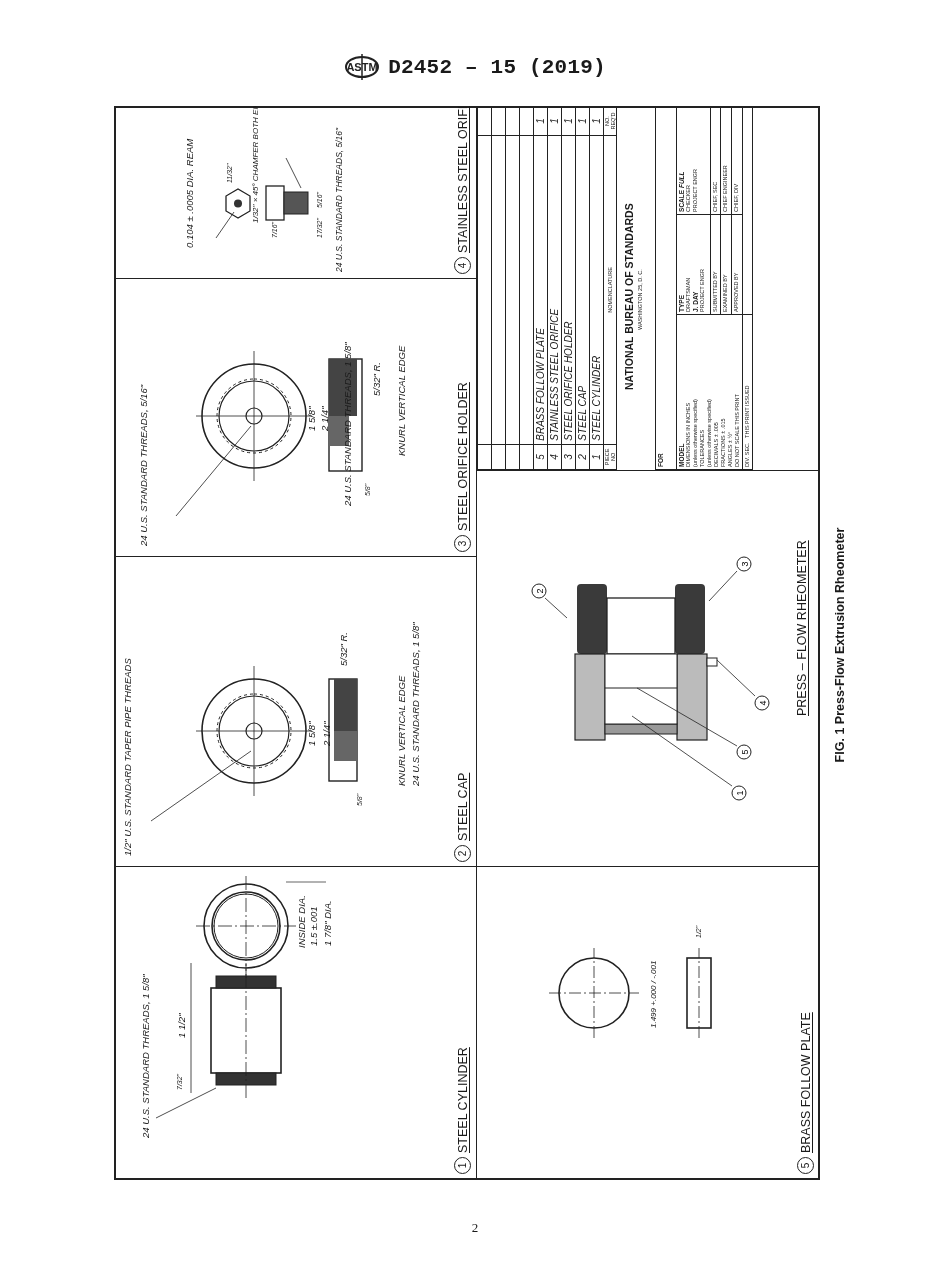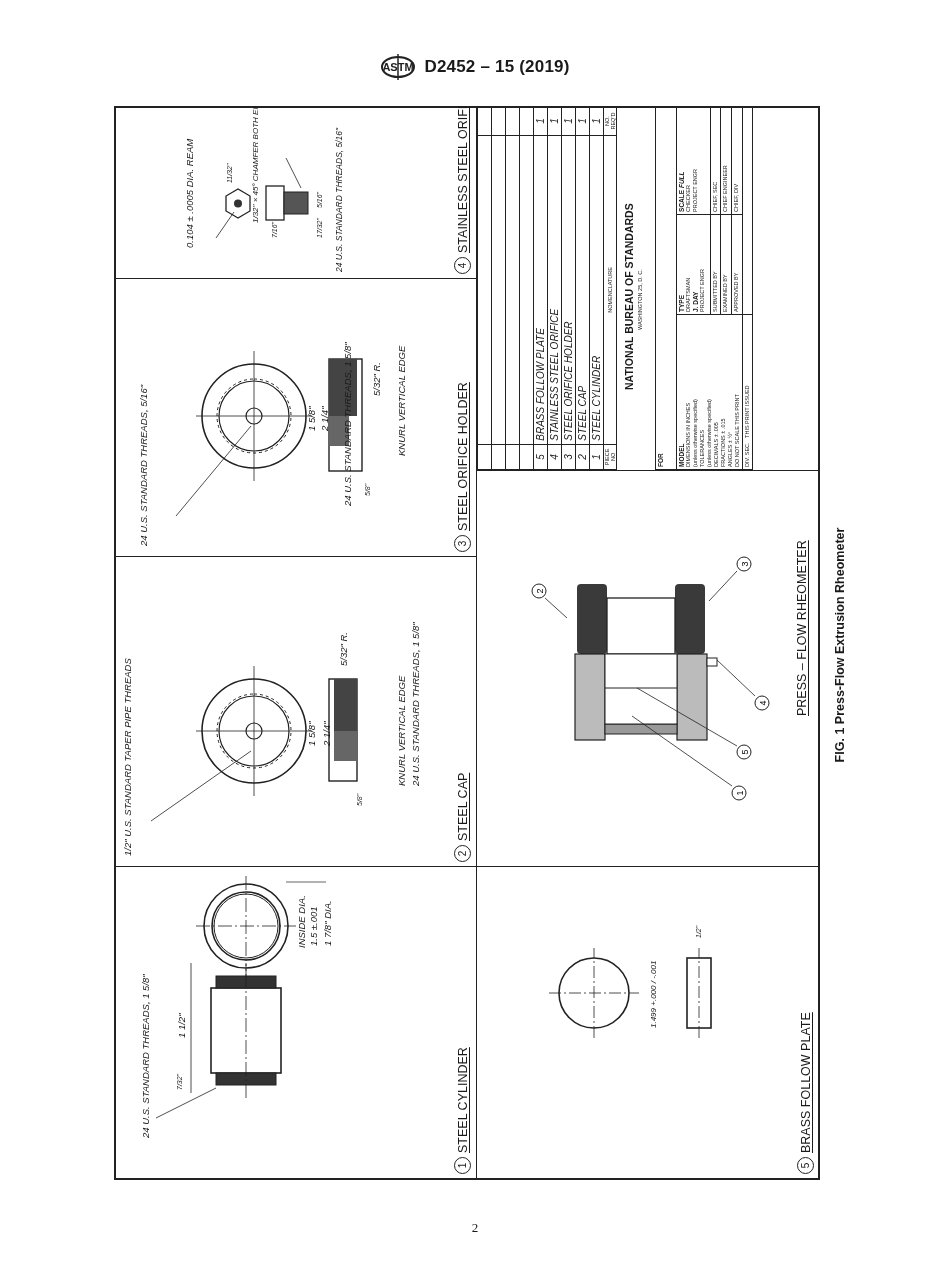--- a/index.html
+++ b/index.html
@@ -1,20 +1,20 @@
 <!DOCTYPE html>
 <html><head>
 <meta charset="utf-8">
 <style>
   html, body { margin:0; padding:0; background:#ffffff; }
   body { width:950px; height:1272px; position:relative; overflow:hidden; font-family:"Liberation Sans", sans-serif; color:#1a1a1a; }
   .header { position:absolute; top:52px; left:0; width:950px; text-align:center; }
   .header-inner { display:inline-flex; align-items:center; gap:8px; }
   .astm-logo { width:36px; height:30px; }
-  .doc-id { font-family:Liberation Sans, sans-serif; font-weight:bold; font-size:17px; letter-spacing:0.2px; }
+  .doc-id { font-family:Liberation Mono, monospace; font-weight:bold; font-size:21px; letter-spacing:0.2px; }
   .page-number { position:absolute; top:1220px; left:0; width:950px; text-align:center; font-family:"Liberation Serif", serif; font-size:13px; }
   .caption-wrap { position:absolute; left:820px; top:500px; width:40px; height:290px; }
   .caption { position:absolute; left:50%; top:50%; transform:translate(-50%,-50%) rotate(-90deg); white-space:nowrap; font-weight:bold; font-size:12.5px; }
   
   .frame-host { position:absolute; left:114px; top:106px; width:706px; height:1074px; }
   .frame { position:absolute; left:0; top:0; width:1074px; height:706px; transform-origin:0 0; transform:translate(0,1074px) rotate(-90deg); border:2px solid #222; box-sizing:border-box; }
   .cell { position:absolute; box-sizing:border-box; border-right:1.5px solid #222; border-bottom:1.5px solid #222; overflow:hidden; }
   .cell-label { position:absolute; display:flex; align-items:center; gap:4px; font-size:12.5px; white-space:nowrap; }
   .cell-label .num { width:15px; height:15px; border:1px solid #222; border-radius:50%; font-size:10px; display:flex; align-items:center; justify-content:center; }
   .cell-label .txt { text-decoration:underline; text-underline-offset:2px; }

